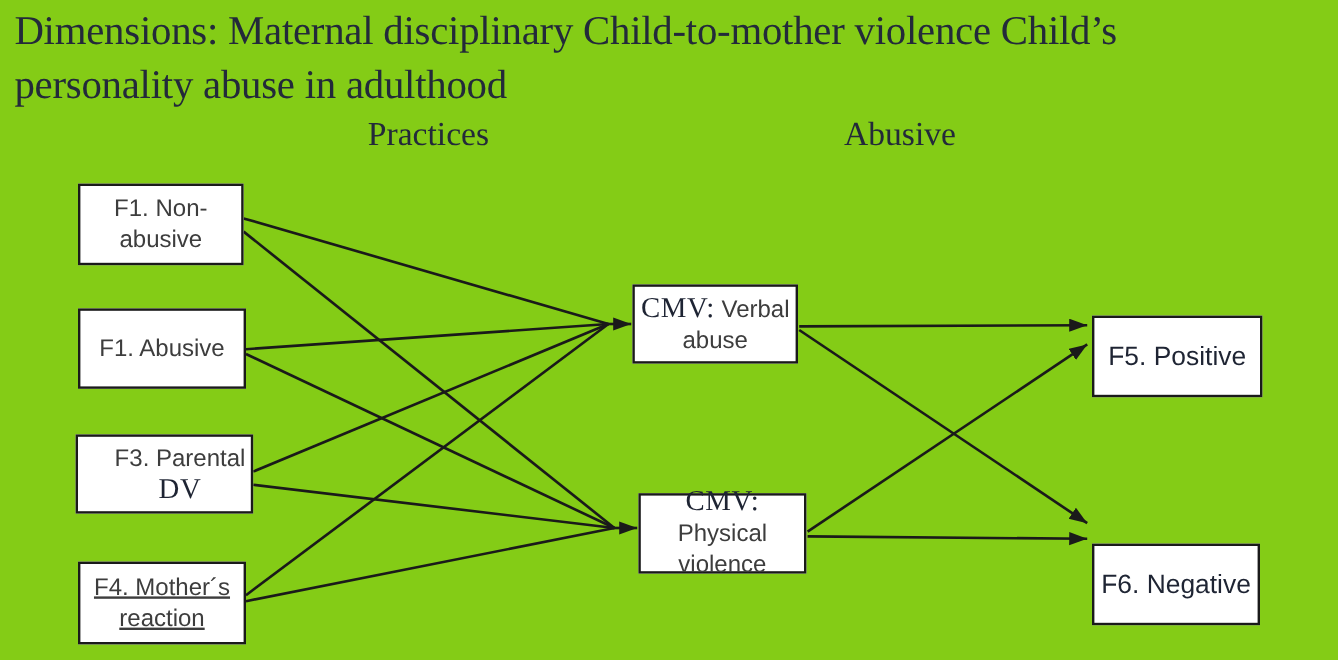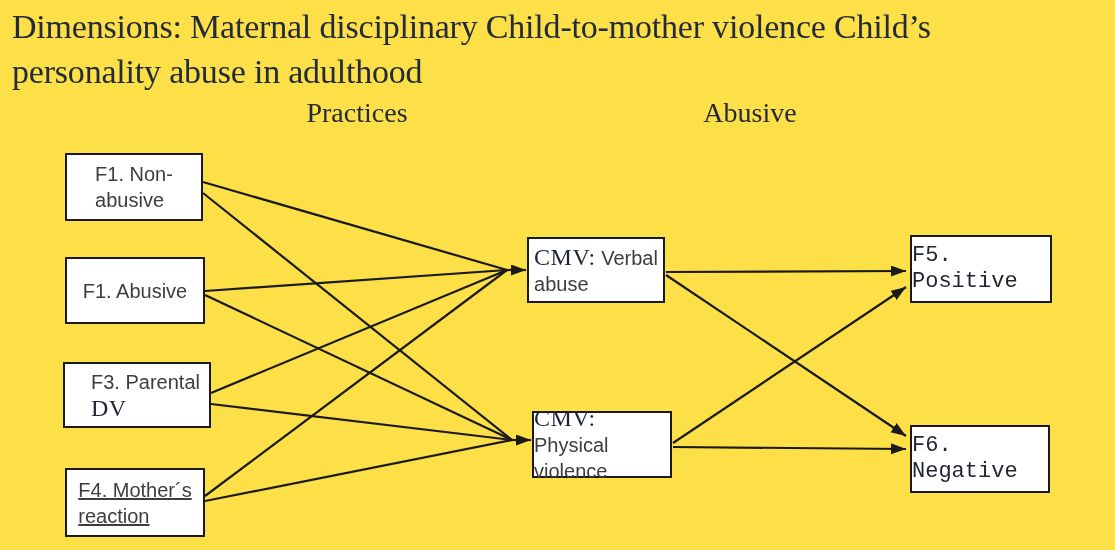--- a/index.html
+++ b/index.html
@@ -4,21 +4,21 @@
 <style>
   html, body {
     margin: 0;
     padding: 0;
     background: #ffffff;
   }
   #figure {
     position: relative;
     width: 1115px;
     height: 550px;
-    background: #fde047;
+    background: #84cc16;
     overflow: hidden;
   }
   .title {
     position: absolute;
     left: 12px;
     top: 4px;
     width: 1100px;
     font-family: "Liberation Serif", serif;
     font-size: 34px;
     line-height: 45px;
@@ -42,36 +42,37 @@
     top: 0;
   }
   .node {
     position: absolute;
     box-sizing: border-box;
     border: 2px solid #1a1a1a;
     background: #ffffff;
     display: flex;
     align-items: center;
     justify-content: center;
-    text-align: left;
+    text-align: center;
     font-family: "Liberation Sans", sans-serif;
     font-size: 20px;
     line-height: 26px;
     color: #3d3d3d;
   }
   .node .caps {
     font-family: "Liberation Serif", serif;
     font-size: 24px;
     letter-spacing: 0.5px;
     color: #1e2433;
   }
   .node.serif-node {
-    font-family: Liberation Mono, monospace;
+    font-family: Liberation Sans, sans-serif;
     font-size: 22px;
     color: #1e2433;
+    margin-top: 28px;
   }
   #box-f1-nonabusive { left: 65px;  top: 153px; width: 138px; height: 68px; }
   #box-f1-abusive    { left: 65px;  top: 257px; width: 140px; height: 67px; }
   #box-f3-parental   { left: 63px;  top: 362px; width: 148px; height: 66px; padding-left: 26px; }
   #box-f4-mother     { left: 65px;  top: 468px; width: 140px; height: 69px; text-decoration: underline; }
   #box-cmv-verbal    { left: 527px; top: 237px; width: 138px; height: 66px; }
   #box-cmv-physical  { left: 532px; top: 411px; width: 140px; height: 67px; }
   #box-f5-positive   { left: 910px; top: 235px; width: 142px; height: 68px; }
   #box-f6-negative   { left: 910px; top: 425px; width: 140px; height: 68px; }
 </style>

